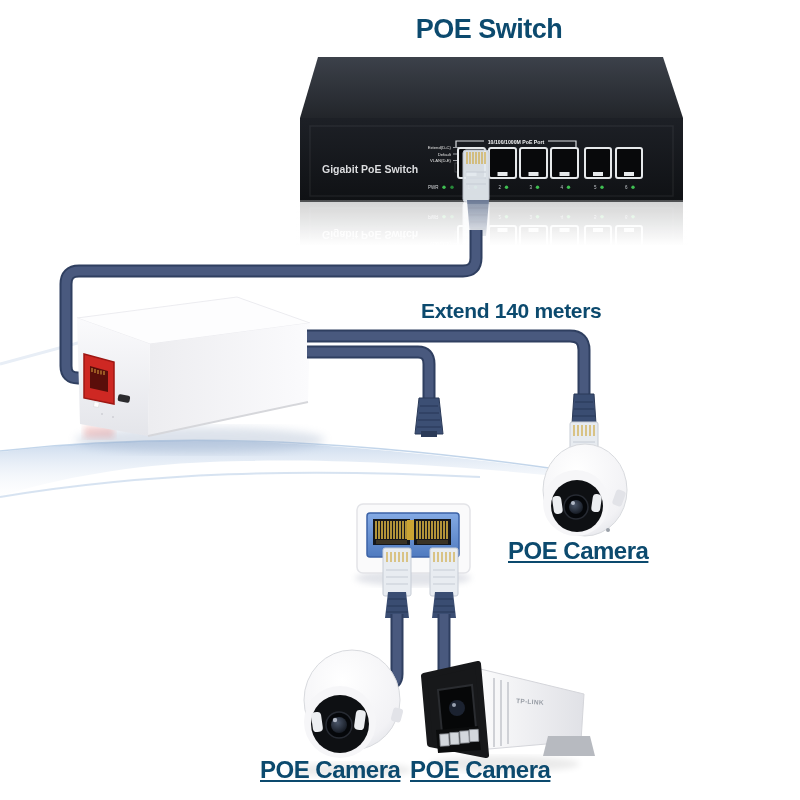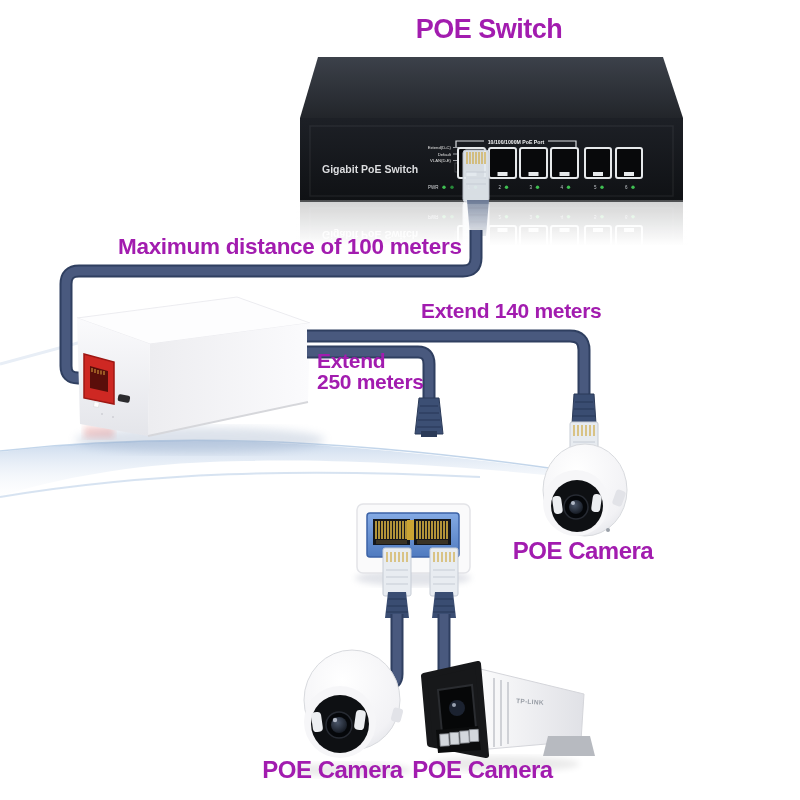--- a/index.html
+++ b/index.html
@@ -1,25 +1,25 @@
 <!DOCTYPE html>
 <html><head>
 <meta charset="utf-8">
 <style>
   html,body{margin:0;padding:0;background:#ffffff;}
   .stage{position:relative;width:800px;height:800px;background:#ffffff;overflow:hidden;
          font-family:"Liberation Sans",sans-serif;}
   .stage svg{position:absolute;left:0;top:0;}
   svg text{font-family:"Liberation Sans",sans-serif;}
-  .lbl{position:absolute;color:#a21caf;font-family:"Liberation Sans",sans-serif;white-space:nowrap;}
+  .lbl{position:absolute;color:#0c4a6e;font-family:"Liberation Sans",sans-serif;white-space:nowrap;}
   .lbl-title{left:389px;top:14px;width:200px;text-align:center;font-size:27px;font-weight:700;letter-spacing:-0.5px;}
   .lbl-max{left:118px;top:234px;font-size:22.5px;font-weight:600;letter-spacing:-0.3px;}
   .lbl-ext-r{left:421px;top:299px;font-size:21px;font-weight:600;letter-spacing:-0.3px;}
   .lbl-ext-l{left:317px;top:350px;font-size:21px;font-weight:600;line-height:21px;letter-spacing:-0.3px;}
-  .lbl-cam{font-size:24px;font-weight:700;text-align:center;letter-spacing:-0.5px;}
+  .lbl-cam{font-size:24px;font-weight:700;letter-spacing:-0.5px;text-decoration:underline;}
   .lbl-cam-right{left:508px;top:537px;width:150px;}
   .lbl-cam-bl{left:260px;top:756px;width:145px;}
   .lbl-cam-br{left:410px;top:756px;width:145px;}
   .cable-outer{stroke:#2f3f60;stroke-width:13;fill:none;}
   .cable-inner{stroke:#49597e;stroke-width:9;fill:none;}
 </style>
 </head>
 <body>
 
 <div class="stage">
@@ -303,23 +303,18 @@
     <g fill="#d3d7dc" stroke="#8e9298" stroke-width="0.8">
       <rect x="440" y="734" width="9" height="12" transform="rotate(-3 444 740)"></rect>
       <rect x="450" y="732.5" width="9" height="12" transform="rotate(-3 454 738)"></rect>
       <rect x="460" y="731" width="9" height="12" transform="rotate(-3 464 737)"></rect>
       <rect x="469.5" y="729.5" width="9" height="12" transform="rotate(-3 474 735)"></rect>
     </g>
   </g>
 </svg>
 
 <div class="lbl lbl-title">POE Switch</div>
-<div class="lbl lbl-max">Maximum distance of 100 meters</div>
 <div class="lbl lbl-ext-r">Extend 140 meters</div>
-<div class="lbl lbl-ext-l">
-  <div>Extend</div>
-  <div>250 meters</div>
-</div>
 <div class="lbl lbl-cam lbl-cam-right">POE Camera</div>
 <div class="lbl lbl-cam lbl-cam-bl">POE Camera</div>
 <div class="lbl lbl-cam lbl-cam-br">POE Camera</div>
 
 </div>
 
 </body></html>

